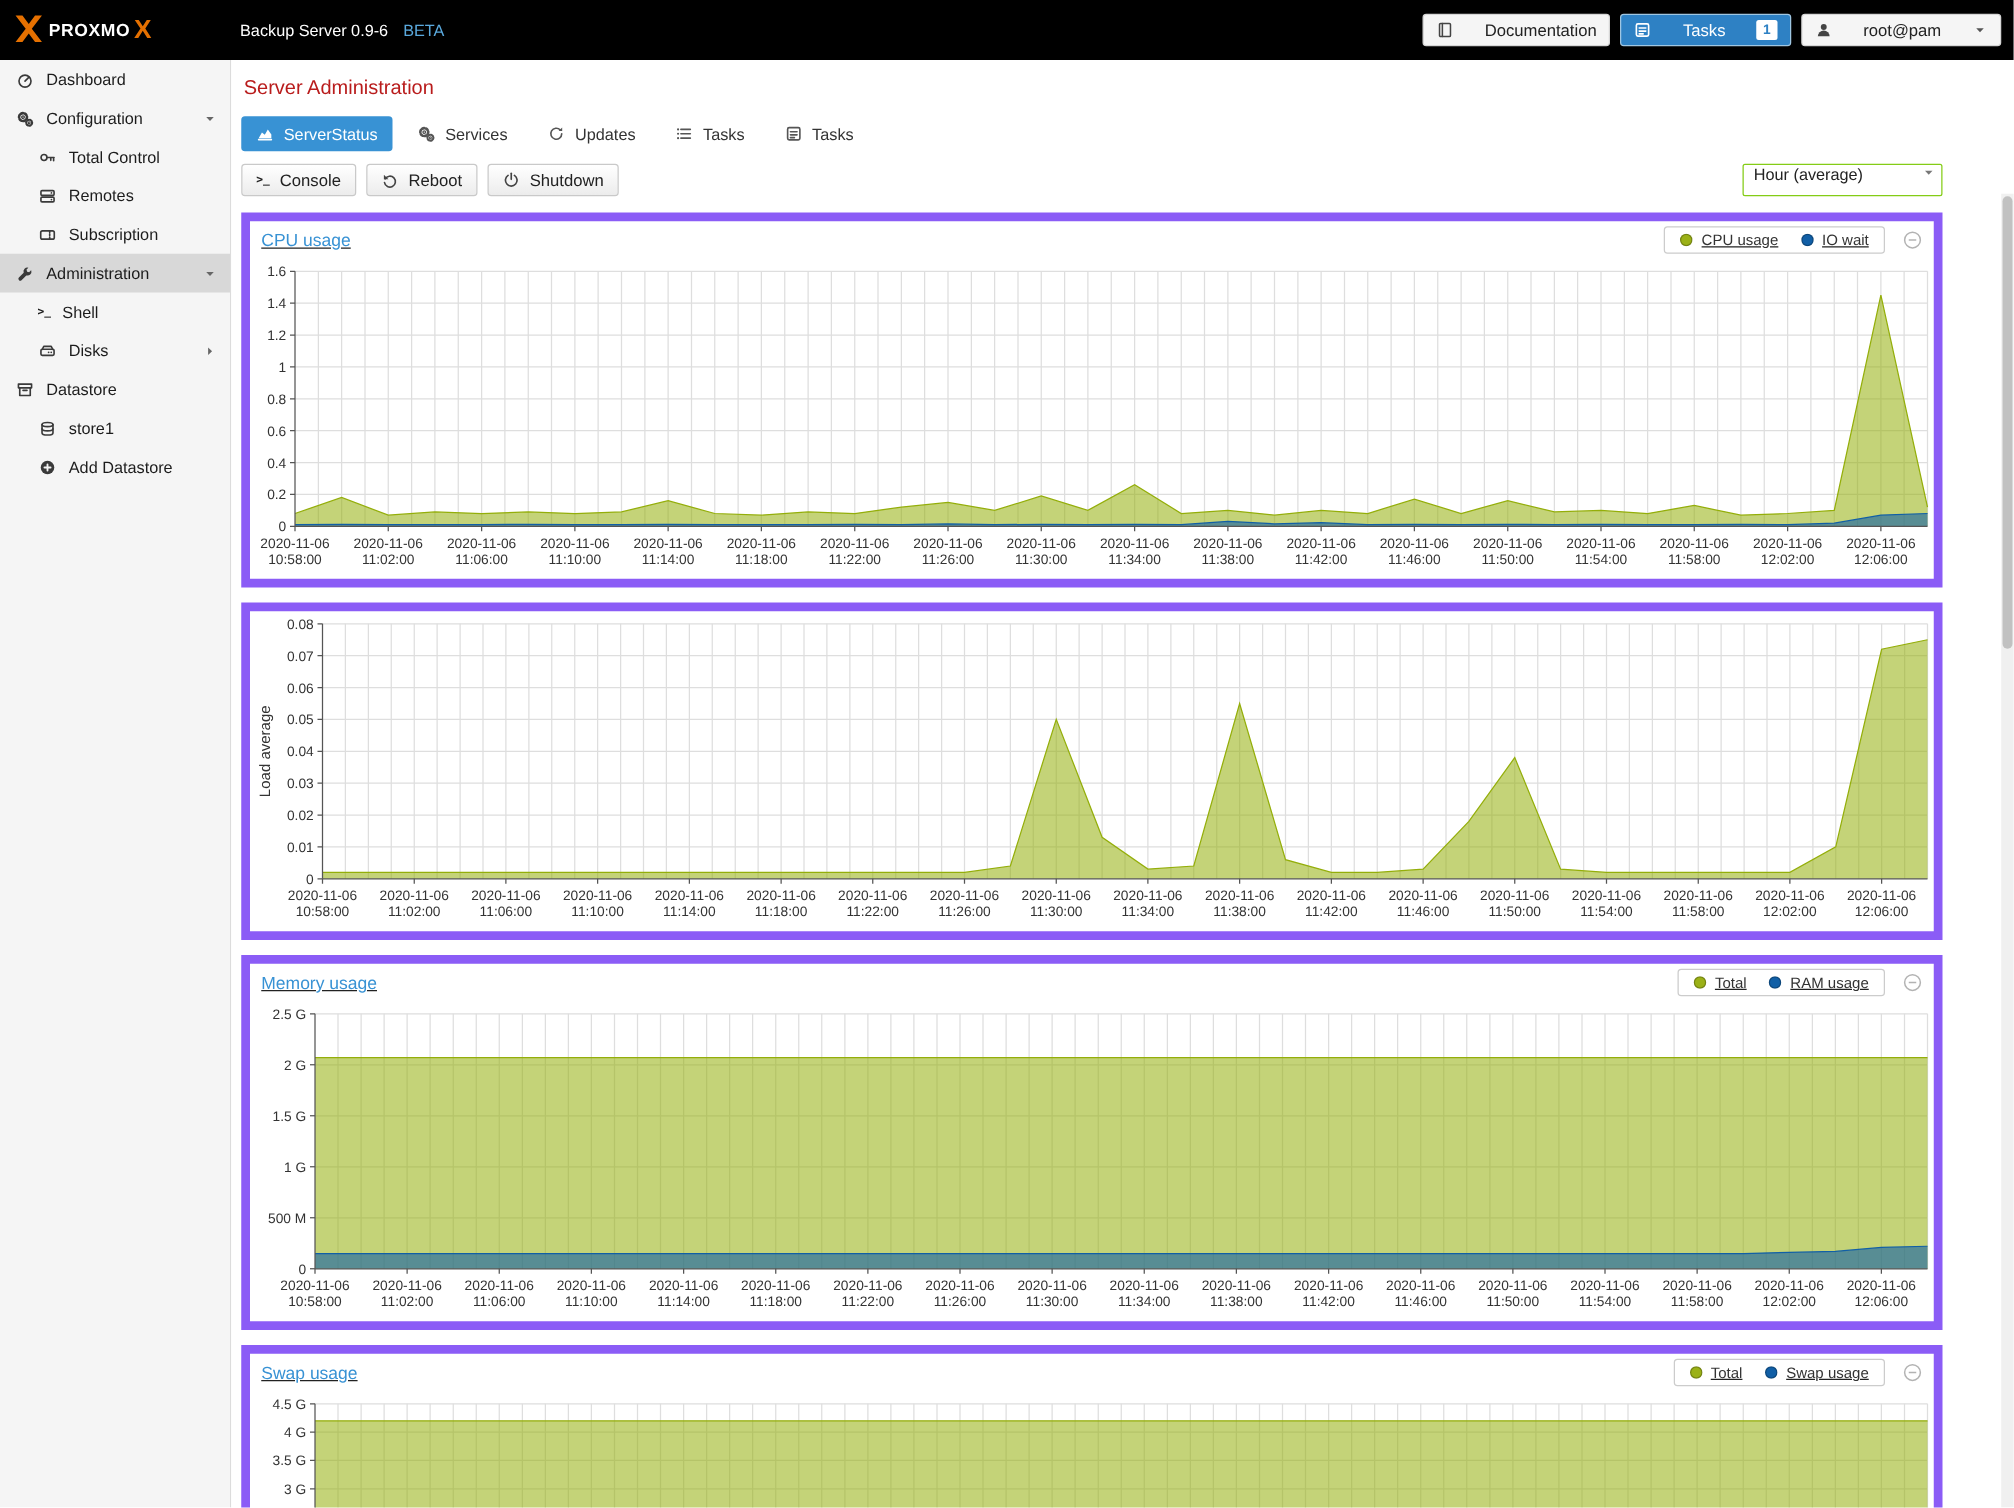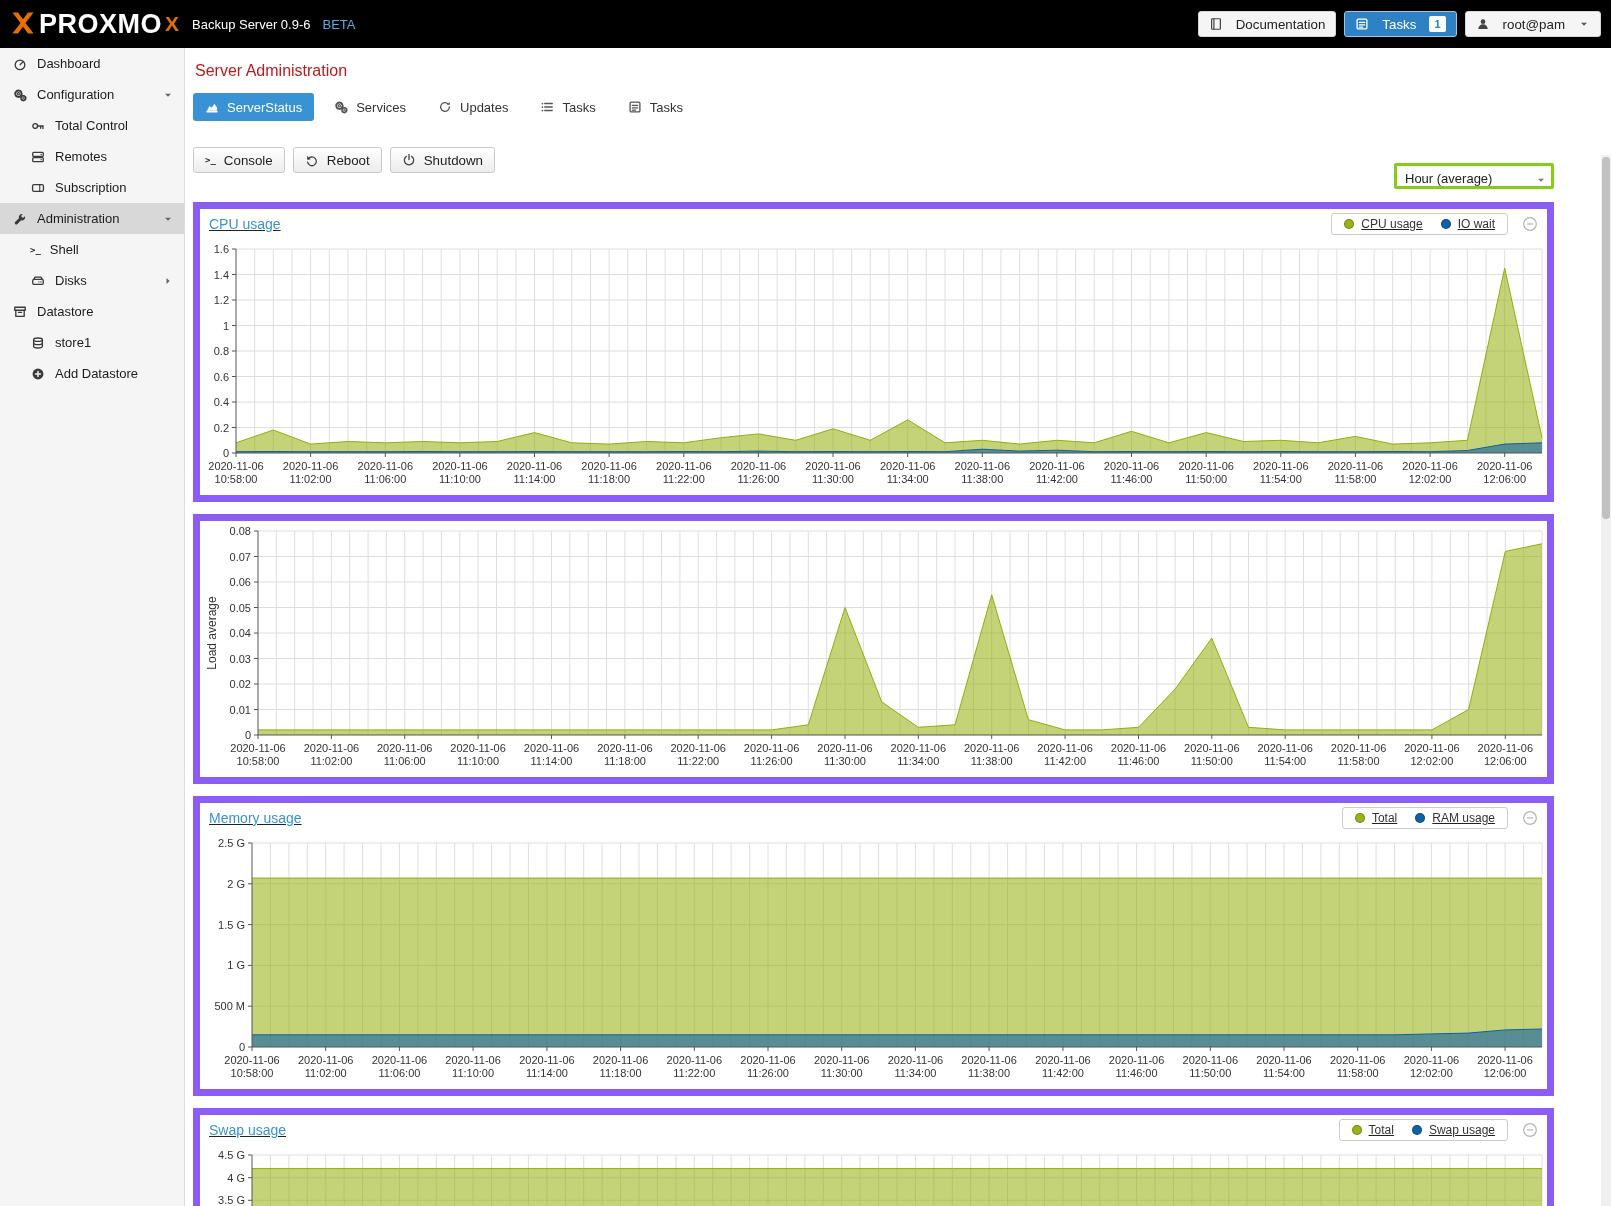--- a/index.html
+++ b/index.html
@@ -7,26 +7,26 @@
   body {
     width:1611px; height:1206px; overflow:hidden;
     font-family:"Liberation Sans", sans-serif; font-size:13px; color:#222; background:#fff;
   }
   #app { display:flex; flex-direction:column; height:100%; }
 
   
   .topbar { flex:0 0 48px; background:#000; display:flex; align-items:center; padding:0 10px; gap:6px; }
   .brand { display:flex; align-items:center; gap:3px; width:170px; }
   .brand .icn svg { width:26px; height:26px; }
-  .brand-main { color:#fff; font-weight:bold; font-size:27px; letter-spacing:.5px; }
+  .brand-main { color:#fff; font-weight:bold; font-size:14px; letter-spacing:.5px; }
   .brand-x { color:#E57000; font-weight:bold; font-size:21px; }
   .product { color:#fff; margin-left:6px; }
   .beta { color:#5aa9dd; margin-left:6px; cursor:pointer; }
   .top-right { margin-left:auto; display:flex; gap:8px; align-items:center; }
-  .hbtn { display:flex; align-items:center; gap:13px; background:#f5f5f5; border:1px solid #d6d6d6;
+  .hbtn { display:flex; align-items:center; gap:25px; background:#f5f5f5; border:1px solid #d6d6d6;
           border-radius:3px; height:26px; padding:0 10px; color:#222; cursor:pointer; }
   .hbtn .icn { display:flex; color:#444; }
   .hbtn.tasks { background:#2e81c4; border-color:#9fc6e2; color:#fff; }
   .hbtn.tasks .icn { color:#fff; }
   .badge { background:#fff; color:#2e81c4; font-size:11px; font-weight:bold; padding:0 5px;
            border-radius:2px; height:16px; line-height:16px; }
   .hbtn .caret { display:flex; color:#555; }
 
   
   .mainrow { display:flex; flex:1; min-height:0; }
@@ -47,22 +47,22 @@
          color:#333; cursor:pointer; }
   .tab .icn { display:flex; color:#555; }
   .tab.active { background:#3892d4; color:#fff; }
   .tab.active .icn { color:#fff; }
 
   .toolbar { display:flex; align-items:center; gap:8px; margin-top:10px; width:1361px; }
   .tbtn { display:flex; align-items:center; gap:8px; height:26px; padding:0 11px;
           background:linear-gradient(#ffffff,#ececec); border:1px solid #c9c9c9; border-radius:3px;
           cursor:pointer; color:#222; }
   .tbtn .icn { display:flex; color:#444; }
-  .combo { margin-left:auto; width:160px; height:26px; border:3px solid #84cc16; border-radius:2px;
-           background:#fff; display:flex; align-items:flex-end; padding-left:8px; cursor:pointer;margin-top:32px; }
+  .combo { margin-left:auto; width:160px; height:26px; border:1px solid #84cc16; border-radius:2px;
+           background:#fff; display:flex; align-items:flex-start; padding-left:8px; cursor:pointer; }
   .combo .trig { margin-left:auto; width:20px; display:flex; align-items:center; justify-content:center; color:#777; }
 
   .panels { margin-top:13px; width:1361px; display:flex; flex-direction:column; gap:12px; }
   .panel { border:7px solid #8b5cf6; background:#fff;text-decoration:underline; }
   .phead { height:30px; display:flex; align-items:center; padding:0 9px; gap:10px; }
   .ptitle { color:#3892d4; font-size:14px; }
   .legend { margin-left:auto; display:flex; align-items:center; gap:18px; border:1px solid #ccc;
             border-radius:3px; padding:3px 12px; background:#fff; }
   .litem { display:flex; align-items:center; gap:7px; font-size:12px; color:#333; cursor:pointer; }
   .ldot { width:10px; height:10px; border-radius:50%; border:1px solid rgba(0,0,0,.25); }

